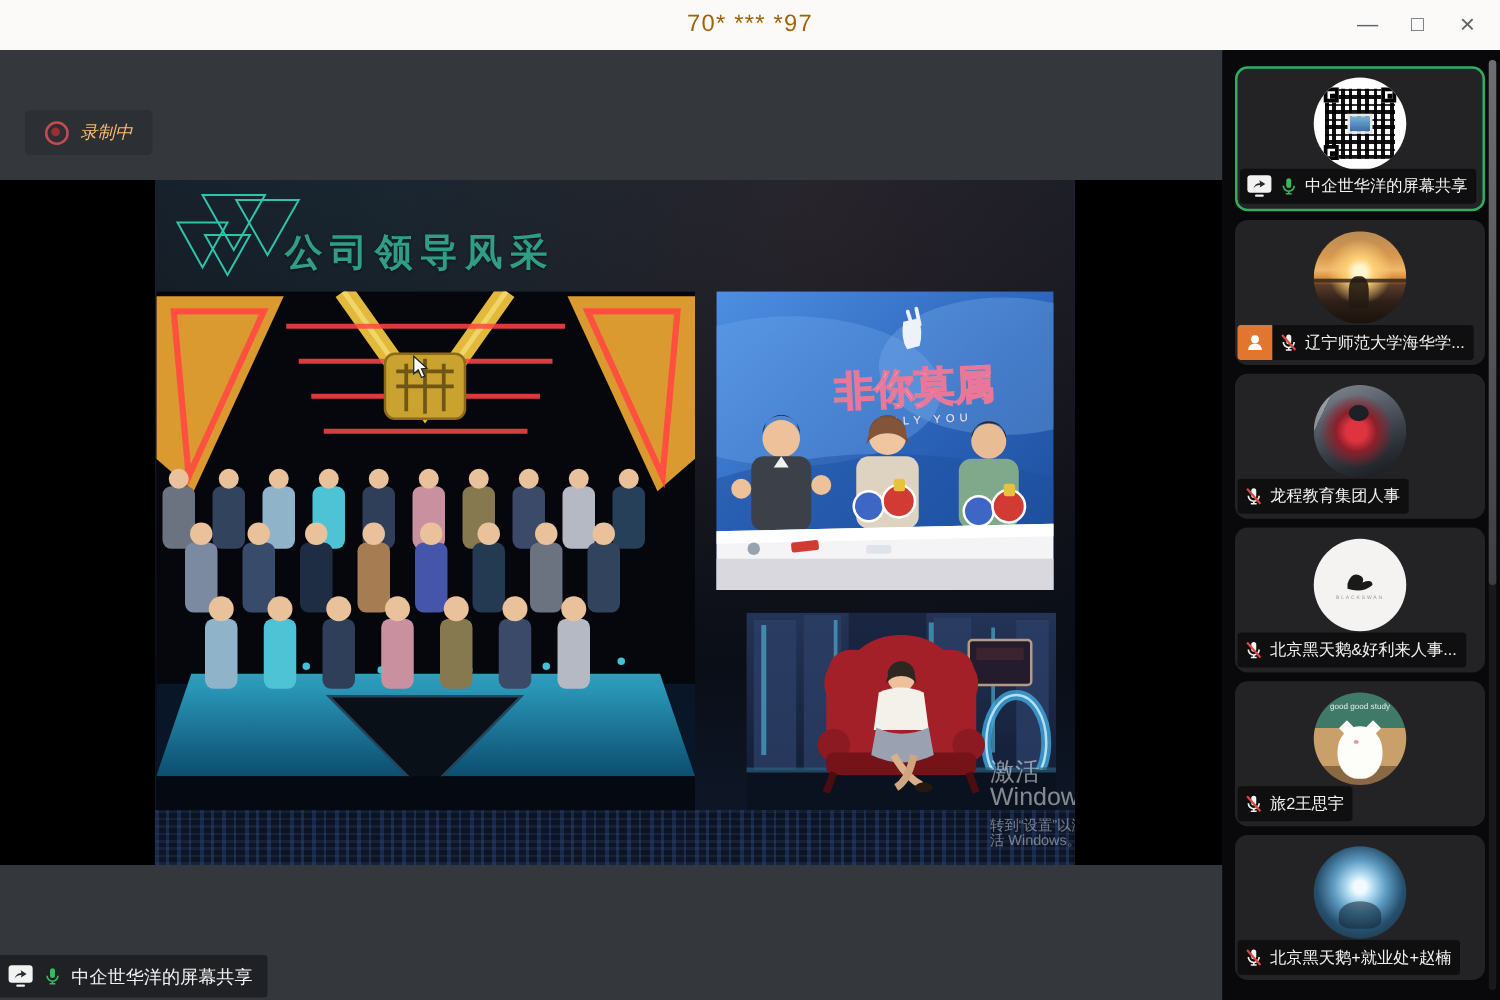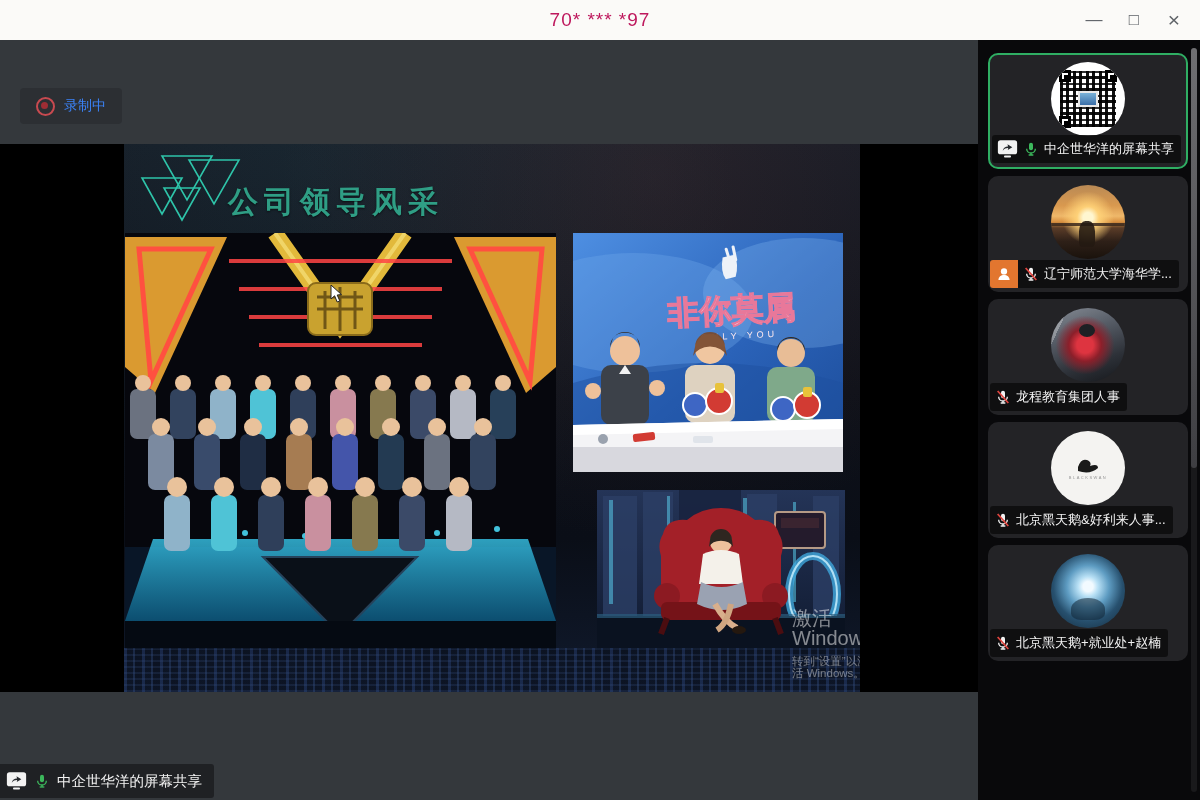--- a/index.html
+++ b/index.html
@@ -6,21 +6,21 @@
   body{
     width:1200px;height:800px;overflow:hidden;
     font-family:"Liberation Sans","DejaVu Sans",sans-serif;
     background:#000;position:relative;
   }
   
   .titlebar{
     position:absolute;left:0;top:0;width:1200px;height:40px;background:#fbfaf8;
     border-bottom:1px solid #2e2e2e;display:flex;align-items:center;justify-content:center;
   }
-  .titlebar .win-title{font-size:19px;color:#be185d;letter-spacing:1px;}
+  .titlebar .win-title{font-size:19px;color:#a16207;letter-spacing:1px;}
   .win-controls{position:absolute;right:6px;top:0;height:40px;display:flex;}
   .win-btn{width:40px;height:40px;display:flex;align-items:center;justify-content:center;
     color:#5f6368;font-size:17px;cursor:default;}
   .win-btn.close{font-size:21px;}
   
   .main{position:absolute;left:0;top:40px;width:978px;height:760px;background:#34383c;}
   .screen{position:absolute;left:0;top:104px;width:978px;height:548px;background:#000;}
   .slide{
     position:absolute;left:124px;top:0;width:736px;height:548px;overflow:hidden;
     background:
@@ -49,21 +49,21 @@
   .wm1{font-size:20px;color:rgba(255,255,255,.5);}
   .wm2{font-size:11.5px;color:rgba(255,255,255,.42);margin-top:8px;}
   .cursor{position:absolute;left:330px;top:140px;width:14px;height:20px;}
   
   .record-badge{
     position:absolute;left:20px;top:48px;width:102px;height:36px;background:#2c2f33;
     border-radius:4px;display:flex;align-items:center;justify-content:center;gap:9px;
   }
   .rec-dot{width:15px;height:15px;border-radius:50%;border:2px solid #c84a50;position:relative;flex:0 0 auto;}
   .rec-dot::after{content:'';position:absolute;left:3px;top:3px;width:7px;height:7px;border-radius:50%;background:#9e2d34;}
-  .record-badge .rec-label{font-size:14px;color:#3b82f6;}
+  .record-badge .rec-label{font-size:14px;color:#fdba74;font-style:italic;}
   
   .share-banner{
     position:absolute;left:0;bottom:2px;height:34px;display:inline-flex;align-items:center;
     gap:7px;padding:0 12px 0 6px;background:rgba(28,30,33,.88);border-radius:0 3px 3px 0;
   }
   .share-banner .sb-label{font-size:14.5px;color:#f2f2f2;white-space:nowrap;}
   .shr{width:21px;height:20px;}
   .mic{width:16px;height:16px;}
   
   .sidebar{
@@ -464,20 +464,41 @@
           <path d="M5.5 11.5a6.5 6.5 0 0 0 13 0" fill="none" stroke="#f2f2f2" stroke-width="2"></path>
           <line x1="12" y1="18" x2="12" y2="21" stroke="#f2f2f2" stroke-width="2"></line>
           <line x1="8.5" y1="21" x2="15.5" y2="21" stroke="#f2f2f2" stroke-width="2"></line>
           <line x1="4" y1="3" x2="20" y2="21" stroke="#e0453f" stroke-width="2.6"></line>
         </svg>
         <span>北京黑天鹅&amp;好利来人事...</span>
       </div>
     </div>
   </div>
 
+  <div class="tile">
+    <div class="avatar avatar-cat">
+      <div class="cat-text">good good study</div>
+      <div class="cat-ear cat-ear1"></div>
+      <div class="cat-ear cat-ear2"></div>
+      <div class="cat-body"></div>
+      <div class="cat-face"></div>
+    </div>
+    <div class="label-row">
+      <div class="tile-label">
+        <svg class="mic" viewBox="0 0 24 24">
+          <rect x="9" y="2.5" width="6" height="11.5" rx="3" fill="#f2f2f2"></rect>
+          <path d="M5.5 11.5a6.5 6.5 0 0 0 13 0" fill="none" stroke="#f2f2f2" stroke-width="2"></path>
+          <line x1="12" y1="18" x2="12" y2="21" stroke="#f2f2f2" stroke-width="2"></line>
+          <line x1="8.5" y1="21" x2="15.5" y2="21" stroke="#f2f2f2" stroke-width="2"></line>
+          <line x1="4" y1="3" x2="20" y2="21" stroke="#e0453f" stroke-width="2.6"></line>
+        </svg>
+        <span>旅2王思宇</span>
+      </div>
+    </div>
+  </div>
 
   <div class="tile">
     <div class="avatar avatar-glow"></div>
     <div class="label-row">
       <div class="tile-label">
         <svg class="mic" viewBox="0 0 24 24">
           <rect x="9" y="2.5" width="6" height="11.5" rx="3" fill="#f2f2f2"></rect>
           <path d="M5.5 11.5a6.5 6.5 0 0 0 13 0" fill="none" stroke="#f2f2f2" stroke-width="2"></path>
           <line x1="12" y1="18" x2="12" y2="21" stroke="#f2f2f2" stroke-width="2"></line>
           <line x1="8.5" y1="21" x2="15.5" y2="21" stroke="#f2f2f2" stroke-width="2"></line>

